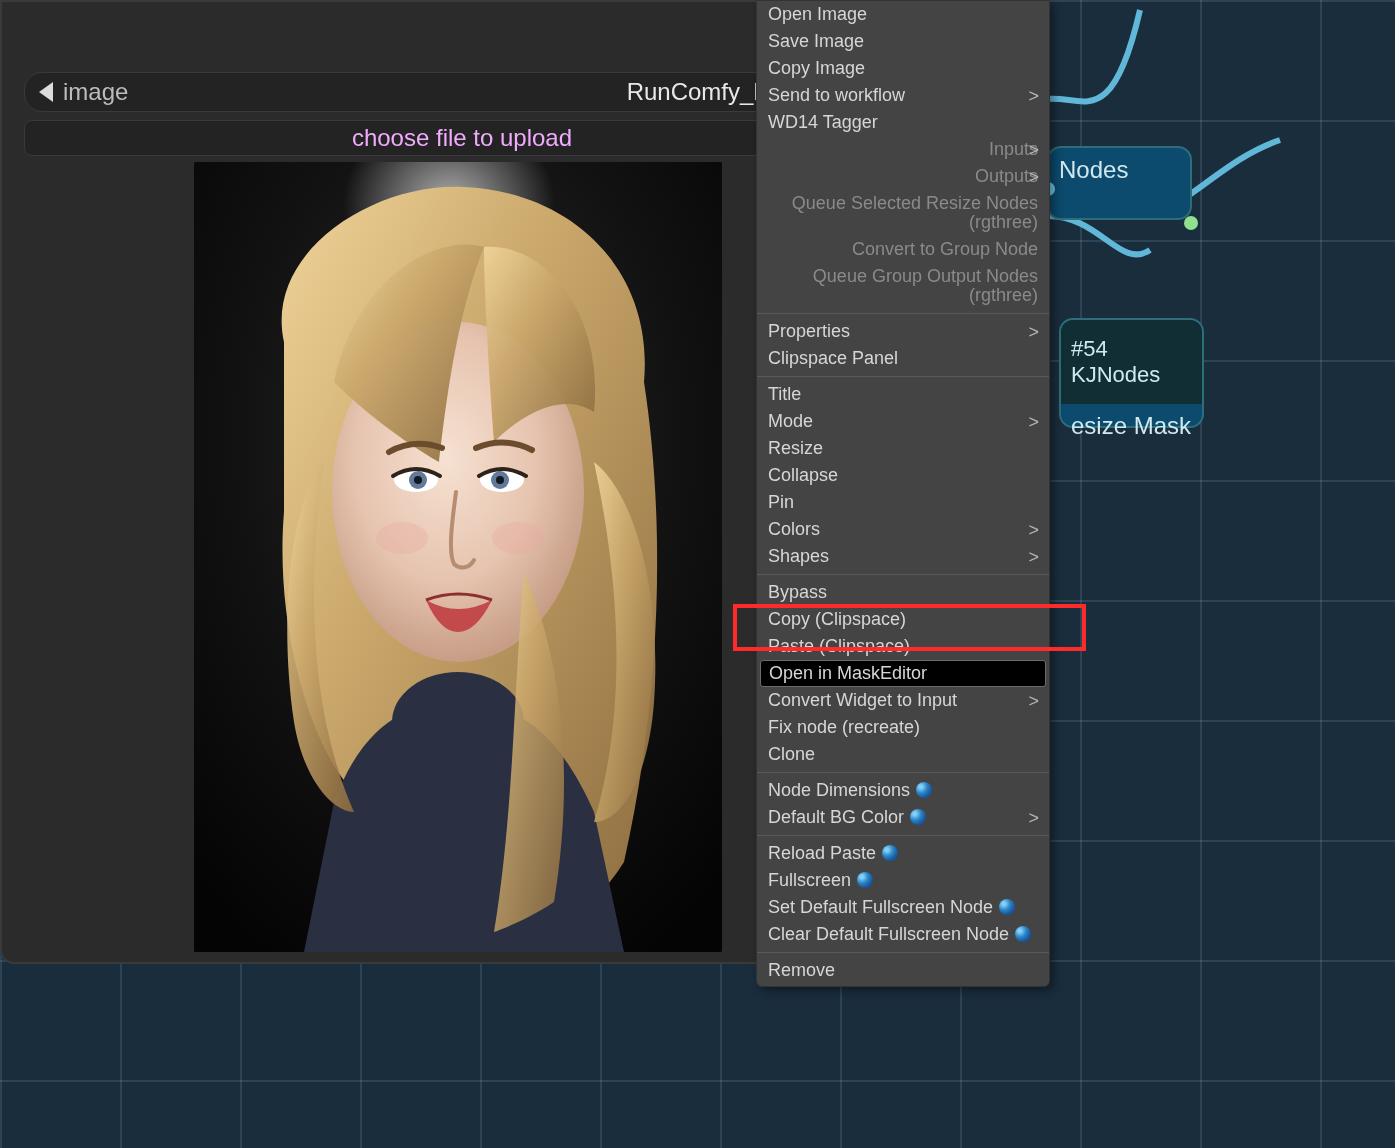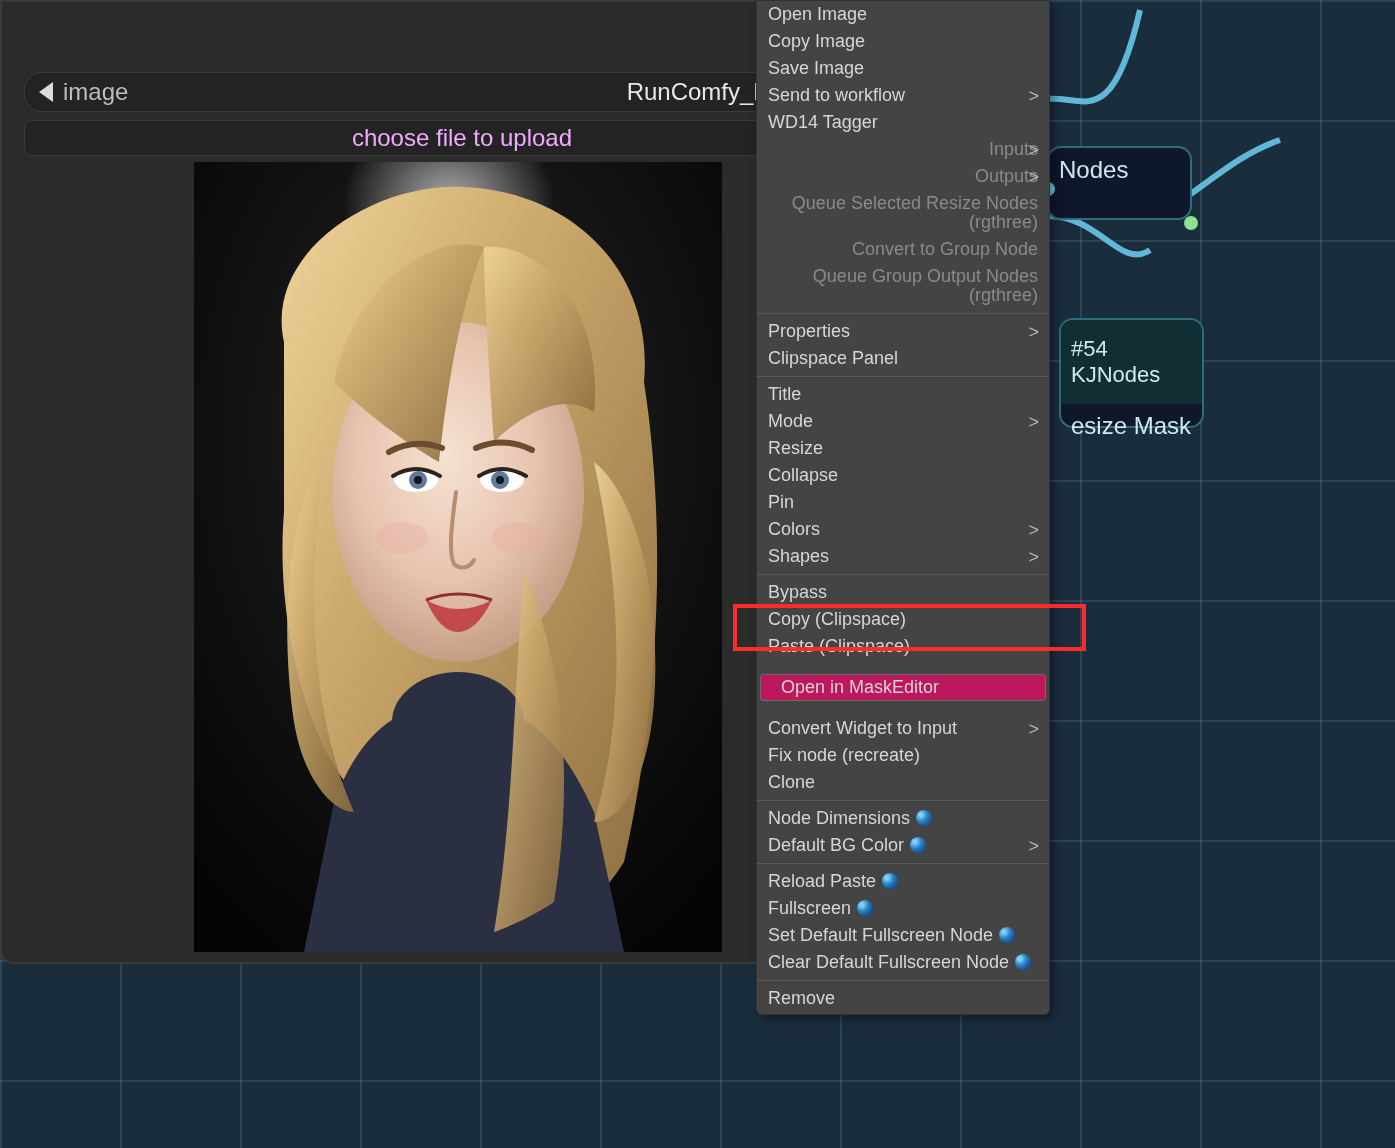--- a/index.html
+++ b/index.html
@@ -122,39 +122,39 @@
 .globe {
   display: inline-block;
   width: 16px; height: 16px;
   border-radius: 50%;
   background: radial-gradient(circle at 30% 30%, #7fd0ff 10%, #2d84c0 40%, #1556a0 70%);
   margin-left: 6px;
   vertical-align: -2px;
   font-size: 0;
 }
 .menu-hovered {
-  background: #be185d;
+  background: #000000;
   border: 1px solid #6b6b6b;
   border-radius: 3px;
-  margin: 14px 3px;
-  padding: 3px 20px;
+  margin: 0 3px;
+  padding: 3px 8px;
 }
 .highlight-box {
   position: absolute;
   left: 733px;
   top: 604px;
   width: 353px;
   height: 47px;
   border: 4px solid #ff2a2a;
   box-sizing: border-box;
   pointer-events: none;
 }
 .kjnode {
   position: absolute;
-  background: #0f172a;
+  background: #0c4a6e;
   border: 2px solid #2e6d7a;
   border-radius: 14px;
   color: #cfe9ee;
   box-sizing: border-box;
 }
 .kjnode .hdr {
   background: #112e35;
   border-radius: 12px 12px 0 0;
   padding: 16px 10px;
   font-size: 22px;
@@ -275,22 +275,22 @@
   <div class="hdr">
     <span>#54 KJNodes</span>
   </div>
   <div class="body">
     <span>esize Mask</span>
   </div>
 </div>
 
 <div class="context-menu">
   <div class="menu-item"><span>Open Image</span></div>
+  <div class="menu-item"><span>Save Image</span></div>
   <div class="menu-item"><span>Copy Image</span></div>
-  <div class="menu-item"><span>Save Image</span></div>
   <div class="menu-item"><span>Send to workflow</span><span class="submenu-arrow">&gt;</span></div>
   <div class="menu-item"><span>WD14 Tagger</span></div>
   <div class="menu-item disabled"><span>Inputs</span><span class="submenu-arrow">&gt;</span></div>
   <div class="menu-item disabled"><span>Outputs</span><span class="submenu-arrow">&gt;</span></div>
   <div class="menu-item disabled"><span>Queue Selected Resize Nodes (rgthree)</span></div>
   <div class="menu-item disabled"><span>Convert to Group Node</span></div>
   <div class="menu-item disabled"><span>Queue Group Output Nodes (rgthree)</span></div>
   <div class="menu-sep"></div>
   <div class="menu-item"><span>Properties</span><span class="submenu-arrow">&gt;</span></div>
   <div class="menu-item"><span>Clipspace Panel</span></div>

